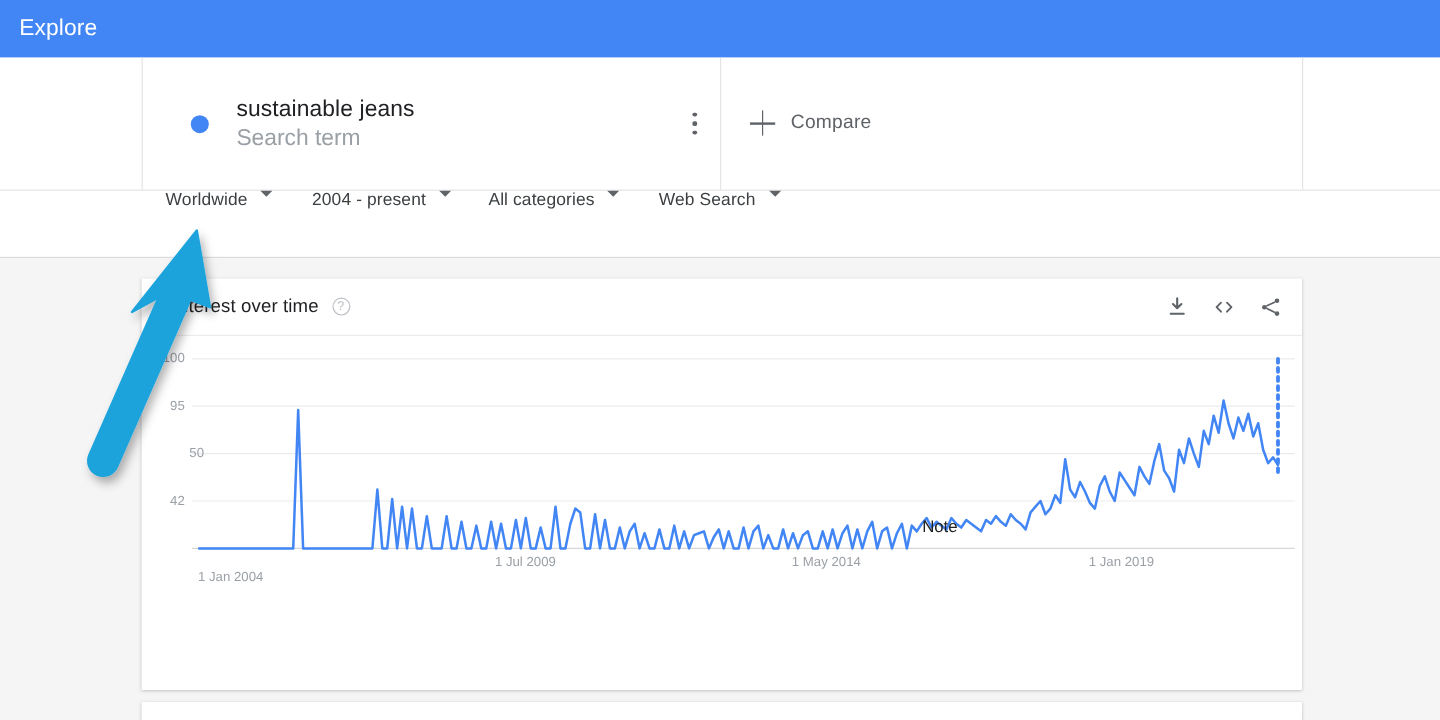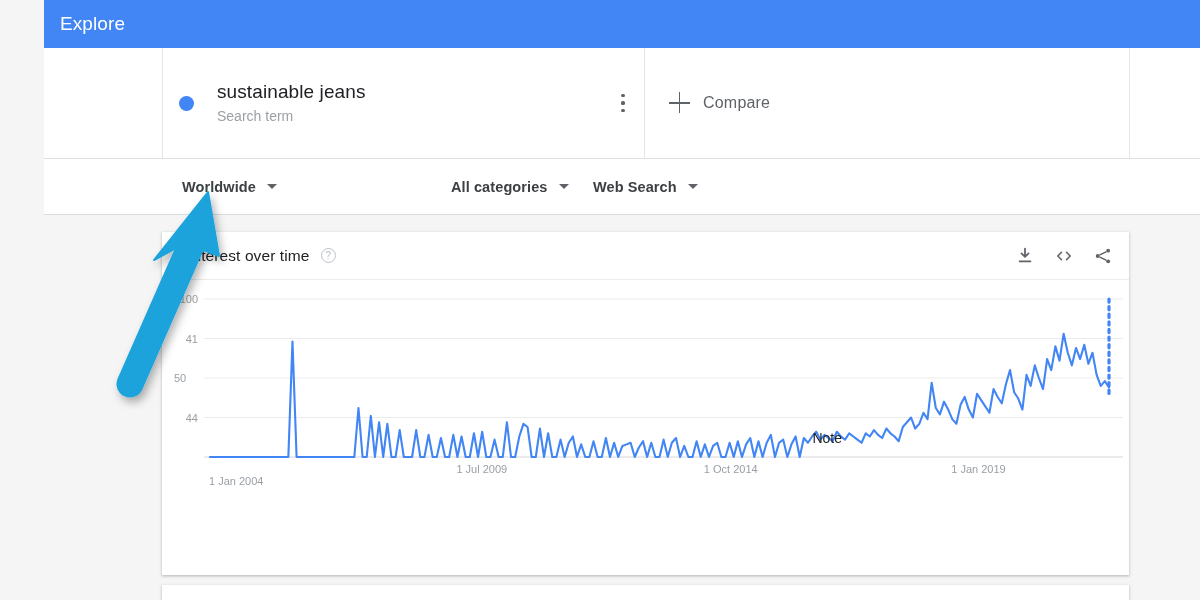--- a/index.html
+++ b/index.html
@@ -4,21 +4,21 @@
 <title>Google Trends — Explore</title>
 <style>
   * { box-sizing: border-box; margin: 0; padding: 0; }
   html, body {
     width: 1200px; height: 600px;
     overflow: hidden;
     background: #f5f5f5;
     font-family: "Liberation Sans", sans-serif;
     -webkit-font-smoothing: antialiased;
   }
-  #root { position: relative; width: 1114px; height: 600px; margin-left: 44px; }
+  #root { position: relative; width: 1114px; height: 600px; }
 
   
   .appbar {
     position: absolute; left: 0; top: 0;
     width: 1200px; height: 48px;
     background: #4285f4;
     display: flex; align-items: center;
   }
   .appbar-title {
     color: #ffffff;
@@ -39,35 +39,35 @@
     position: absolute; top: 0; width: 1px; height: 110px;
     background: #e4e4e4;
   }
   .vdiv.left  { left: 118px; }
   .vdiv.mid   { left: 600px; }
   .vdiv.right { left: 1085px; }
 
   .term-cell {
     position: absolute; left: 118px; top: 0;
     width: 482px; height: 110px;
-    display: flex; align-items: center;
+    display: flex; align-items: center; padding-left: 24px;
   }
   .term-dot {
     width: 15px; height: 15px; border-radius: 50%;
     background: #4285f4;
     margin-left: 17px; margin-right: 23px;
     flex: 0 0 auto;
   }
   .term-text { display: flex; flex-direction: column; }
   .term-name {
     font-size: 19px; color: #202124; line-height: 24px;
     letter-spacing: .1px;
   }
   .term-sub {
-    font-size: 14px; color: #9aa0a6; line-height: 20px;
+    font-size: 19px; color: #9aa0a6; line-height: 20px;
     margin-top: 2px;
   }
   .kebab {
     position: absolute; left: 569px; top: 44px;
     width: 20px; height: 22px;
     display: flex; flex-direction: column; align-items: center;
     justify-content: space-between; padding: 2px 0;
     cursor: pointer;
   }
   .kebab i {
@@ -93,21 +93,21 @@
 
   
   .filterbar {
     position: absolute; left: 0; top: 159px;
     width: 1200px; height: 56px;
     background: #ffffff;
     border-bottom: 1px solid #dadce0;
   }
   .filter {
     position: absolute; top: 0; height: 55px;
-    display: flex; align-items: center; cursor: pointer; font-weight: bold;
+    display: flex; align-items: flex-start; cursor: pointer;
   }
   .filter-label {
     font-size: 14.5px; color: #3c4043; letter-spacing: .1px;
     white-space: nowrap;
   }
   .caret {
     width: 0; height: 0; margin-left: 11px;
     border-left: 5px solid transparent;
     border-right: 5px solid transparent;
     border-top: 5px solid #5f6368;
@@ -220,20 +220,24 @@
       <div class="compare-cell">
         <span class="plus-icon"></span>
         <span class="compare-label">Compare</span>
       </div>
     </div>
   </div>
 
   <div class="filterbar">
     <div class="filter f-region">
       <span class="filter-label">Worldwide</span>
+      <span class="caret"></span>
+    </div>
+    <div class="filter f-time">
+      <span class="filter-label">2004 - present</span>
       <span class="caret"></span>
     </div>
     <div class="filter f-category">
       <span class="filter-label">All categories</span>
       <span class="caret"></span>
     </div>
     <div class="filter f-type">
       <span class="filter-label">Web Search</span>
       <span class="caret"></span>
     </div>
@@ -269,29 +273,29 @@
             <line x1="42" x2="961" y1="137.5" y2="137.5" stroke="#ebebeb" stroke-width="1"></line>
             <line x1="42" x2="961" y1="98" y2="98" stroke="#ebebeb" stroke-width="1"></line>
             <line x1="42" x2="961" y1="58.5" y2="58.5" stroke="#ebebeb" stroke-width="1"></line>
             <line x1="42" x2="961" y1="19" y2="19" stroke="#ebebeb" stroke-width="1"></line>
             <line x1="42" x2="961" y1="177" y2="177" stroke="#d7d7d7" stroke-width="1"></line>
             <polyline points="48.00,177.00 52.12,177.00 56.25,177.00 60.37,177.00 64.50,177.00 68.62,177.00 72.74,177.00 76.87,177.00 80.99,177.00 85.11,177.00 89.24,177.00 93.36,177.00 97.49,177.00 101.61,177.00 105.73,177.00 109.86,177.00 113.98,177.00 118.11,177.00 122.23,177.00 126.35,177.00 130.48,61.66 134.60,177.00 138.72,177.00 142.85,177.00 146.97,177.00 151.10,177.00 155.22,177.00 159.34,177.00 163.47,177.00 167.59,177.00 171.72,177.00 175.84,177.00 179.96,177.00 184.09,177.00 188.21,177.00 192.33,177.00 196.46,128.02 200.58,177.00 204.71,177.00 208.83,135.92 212.95,177.00 217.08,142.24 221.20,177.00 225.33,143.82 229.45,177.00 233.57,177.00 237.70,150.14 241.82,177.00 245.94,177.00 250.07,177.00 254.19,150.14 258.32,177.00 262.44,177.00 266.56,154.88 270.69,177.00 274.81,177.00 278.94,158.04 283.06,177.00 287.18,177.00 291.31,154.88 295.43,177.00 299.56,156.46 303.68,177.00 307.80,177.00 311.93,153.30 316.05,177.00 320.17,151.72 324.30,177.00 328.42,177.00 332.55,159.62 336.67,177.00 340.79,177.00 344.92,142.24 349.04,177.00 353.17,177.00 357.29,156.46 361.41,143.82 365.54,146.98 369.66,177.00 373.78,177.00 377.91,148.56 382.03,177.00 386.16,153.30 390.28,177.00 394.40,177.00 398.53,159.62 402.65,177.00 406.78,162.78 410.90,156.46 415.02,177.00 419.15,164.36 423.27,177.00 427.39,177.00 431.52,161.20 435.64,177.00 439.77,177.00 443.89,158.04 448.01,177.00 452.14,162.78 456.26,177.00 460.39,165.94 464.51,164.36 468.63,162.78 472.76,177.00 476.88,167.52 481.00,161.20 485.13,177.00 489.25,162.78 493.38,177.00 497.50,177.00 501.62,159.62 505.75,177.00 509.87,162.78 514.00,158.04 518.12,177.00 522.24,165.94 526.37,177.00 530.49,177.00 534.61,161.20 538.74,177.00 542.86,164.36 546.99,177.00 551.11,165.94 555.23,162.78 559.36,177.00 563.48,177.00 567.61,162.78 571.73,177.00 575.85,161.20 579.98,177.00 584.10,164.36 588.22,158.04 592.35,177.00 596.47,161.20 600.60,177.00 604.72,162.78 608.84,154.88 612.97,177.00 617.09,162.78 621.22,159.62 625.34,177.00 629.46,164.36 633.59,156.46 637.71,177.00 641.83,158.04 645.96,162.78 650.08,156.46 654.21,151.72 658.33,159.62 662.45,154.88 666.58,158.04 670.70,161.20 674.83,151.72 678.95,156.46 683.07,159.62 687.20,153.30 691.32,156.46 695.44,159.62 699.57,162.78 703.69,153.30 707.82,156.46 711.94,150.14 716.06,154.88 720.19,158.04 724.31,148.56 728.44,153.30 732.56,156.46 736.68,161.20 740.81,146.98 744.93,142.24 749.06,137.50 753.18,148.56 757.30,143.82 761.43,132.76 765.55,139.08 769.67,102.74 773.80,128.02 777.92,134.34 782.05,121.70 786.17,129.60 790.29,139.08 794.42,143.82 798.54,124.86 802.67,116.96 806.79,129.60 810.91,137.50 815.04,113.80 819.16,120.12 823.28,126.44 827.41,132.76 831.53,109.06 835.66,116.96 839.78,123.28 843.90,104.32 848.03,90.10 852.15,112.22 856.28,118.54 860.40,129.60 864.52,94.84 868.65,105.90 872.77,85.36 876.89,98.00 881.02,109.06 885.14,79.04 889.27,90.10 893.39,66.40 897.51,80.62 901.64,53.76 905.76,72.72 909.89,85.36 914.01,67.98 918.13,79.04 922.26,64.82 926.38,83.78 930.50,72.72 934.63,94.84 938.75,105.90 942.88,101.16 947.00,107.48" fill="none" stroke="#4285f4" stroke-width="2.1" stroke-linejoin="round" stroke-linecap="round"></polyline>
             <line x1="947" x2="947" y1="19" y2="113.8" stroke="#4285f4" stroke-width="3.2" stroke-dasharray="3.2 4.4" stroke-linecap="round"></line>
           </svg>
 
         <div id="ytick-layer">
-            <div class="ytick" style="left: 0px; width: 36px; top: 137.5px;">44</div>
-            <div class="ytick" style="left: 0px; width: 36px; top: 98px; text-align: center;">50</div>
-            <div class="ytick" style="left: 0px; width: 36px; top: 58.5px;">41</div>
+            <div class="ytick" style="left: 0px; width: 36px; top: 137.5px;">42</div>
+            <div class="ytick" style="left: 16px; width: 36px; top: 98px;">50</div>
+            <div class="ytick" style="left: 0px; width: 36px; top: 58.5px;">95</div>
             <div class="ytick" style="left: 0px; width: 36px; top: 19px;">100</div>
           </div>
         <div id="xtick-layer">
             <div class="xtick" style="left: 47px; top: 195px; text-align: center;">1 Jan 2004</div>
             <div class="xtick" style="left: 294.431px; top: 183px;">1 Jul 2009</div>
-            <div class="xtick" style="left: 541.862px; top: 183px;">1 Oct 2014</div>
+            <div class="xtick" style="left: 541.862px; top: 183px;">1 May 2014</div>
             <div class="xtick" style="left: 789.294px; top: 183px;">1 Jan 2019</div>
           </div>
         <div id="note-layer">
             <div class="note-label" style="left: 650.454px; top: 150.36px;">Note</div>
           </div>
       </div>
     </div>
 
     <div class="card card-next">
       

